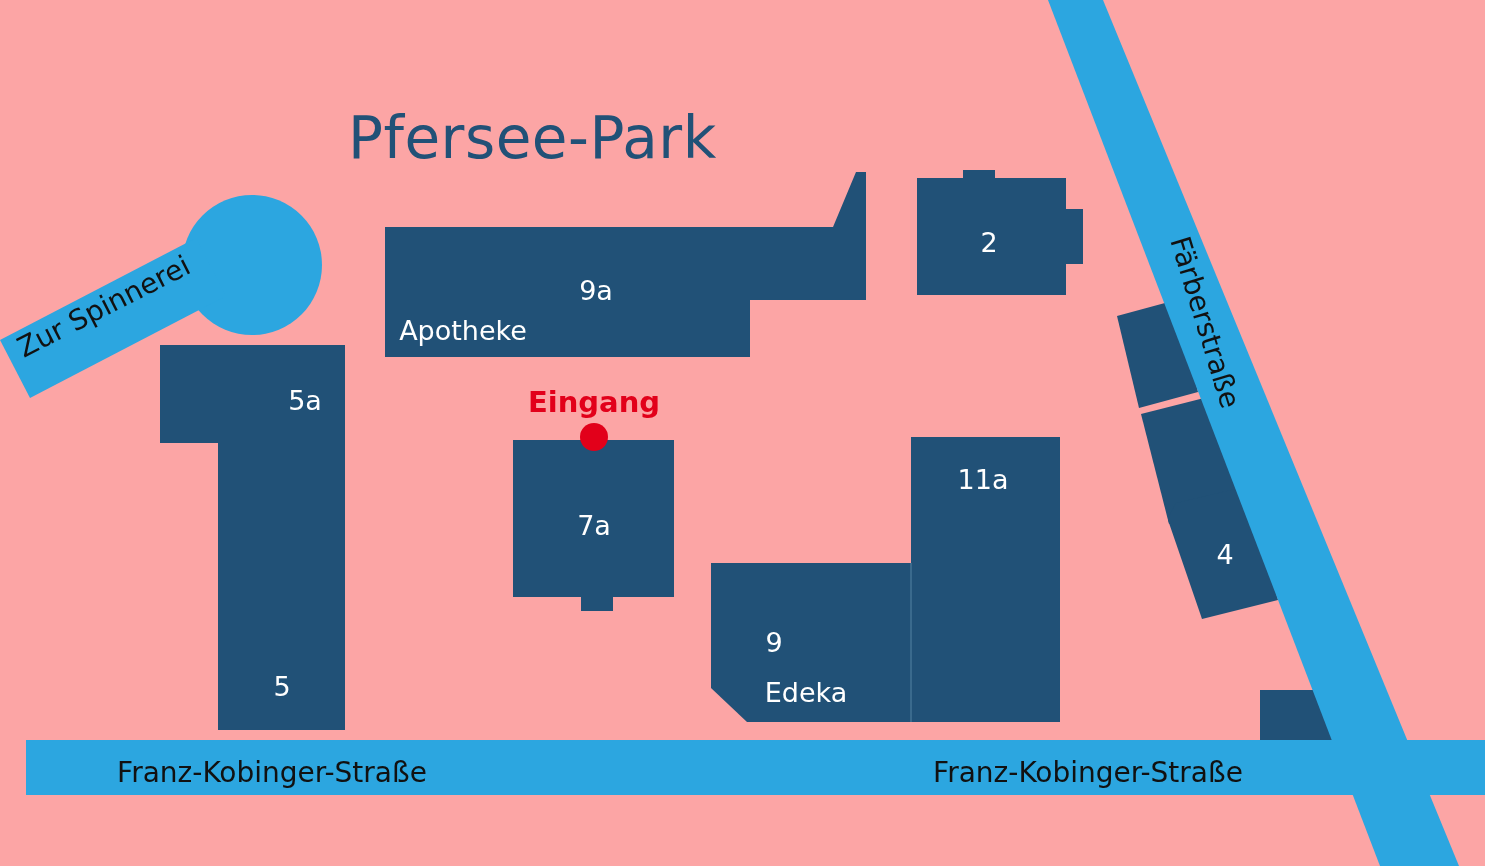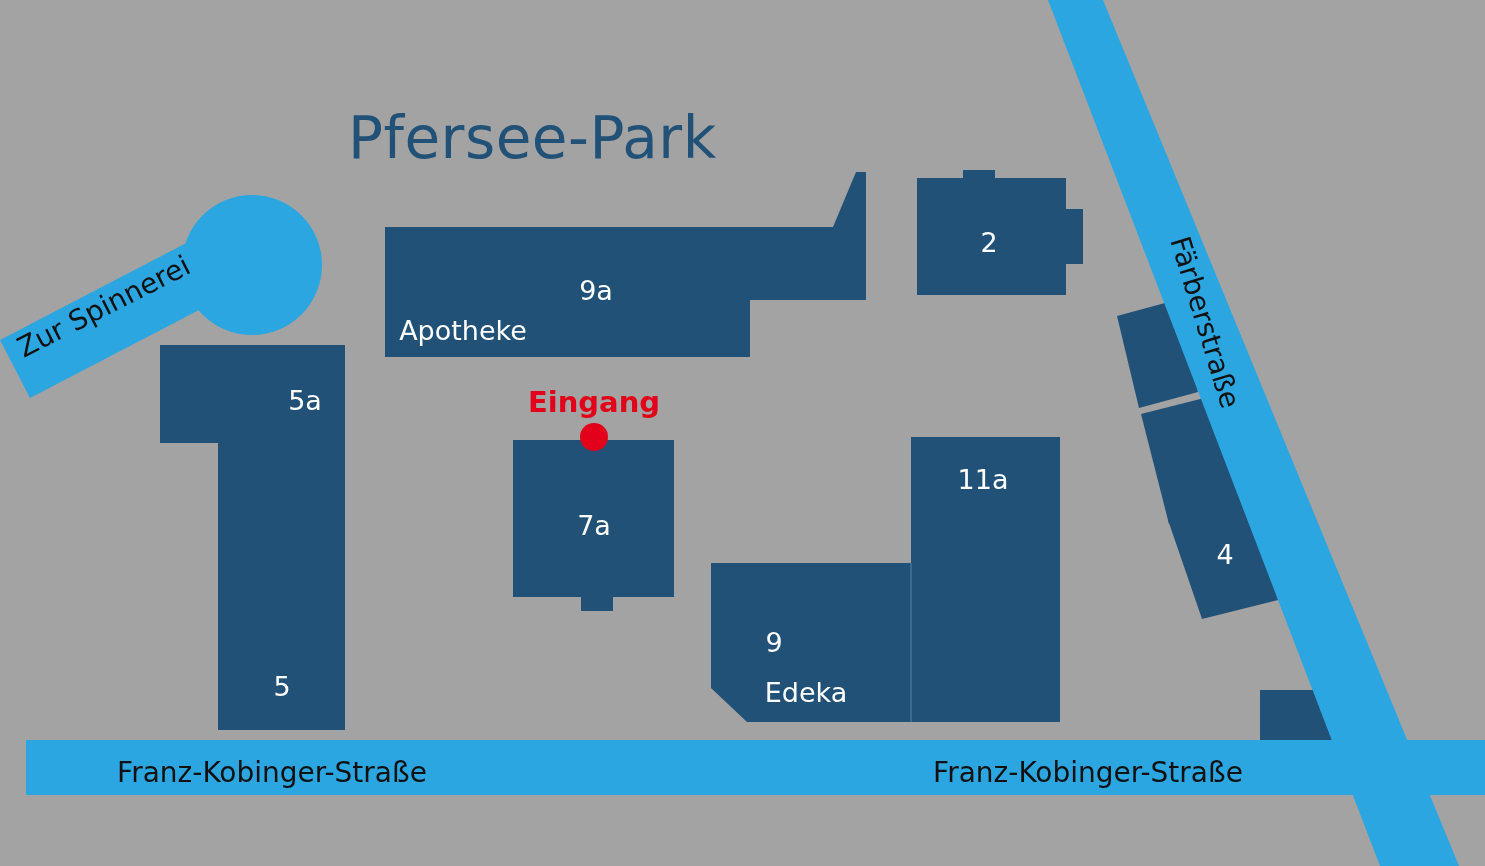--- a/index.html
+++ b/index.html
@@ -8,21 +8,21 @@
     padding: 0;
     background: #ffffff;
   }
   body {
     font-family: "DejaVu Sans", "Liberation Sans", sans-serif;
   }
   #map-root {
     position: relative;
     width: 1485px;
     height: 866px;
-    background: #a3a3a3;
+    background: #fca5a5;
     overflow: hidden;
   }
   #map-svg {
     position: absolute;
     left: 0;
     top: 0;
     width: 1485px;
     height: 866px;
     display: block;
   }

